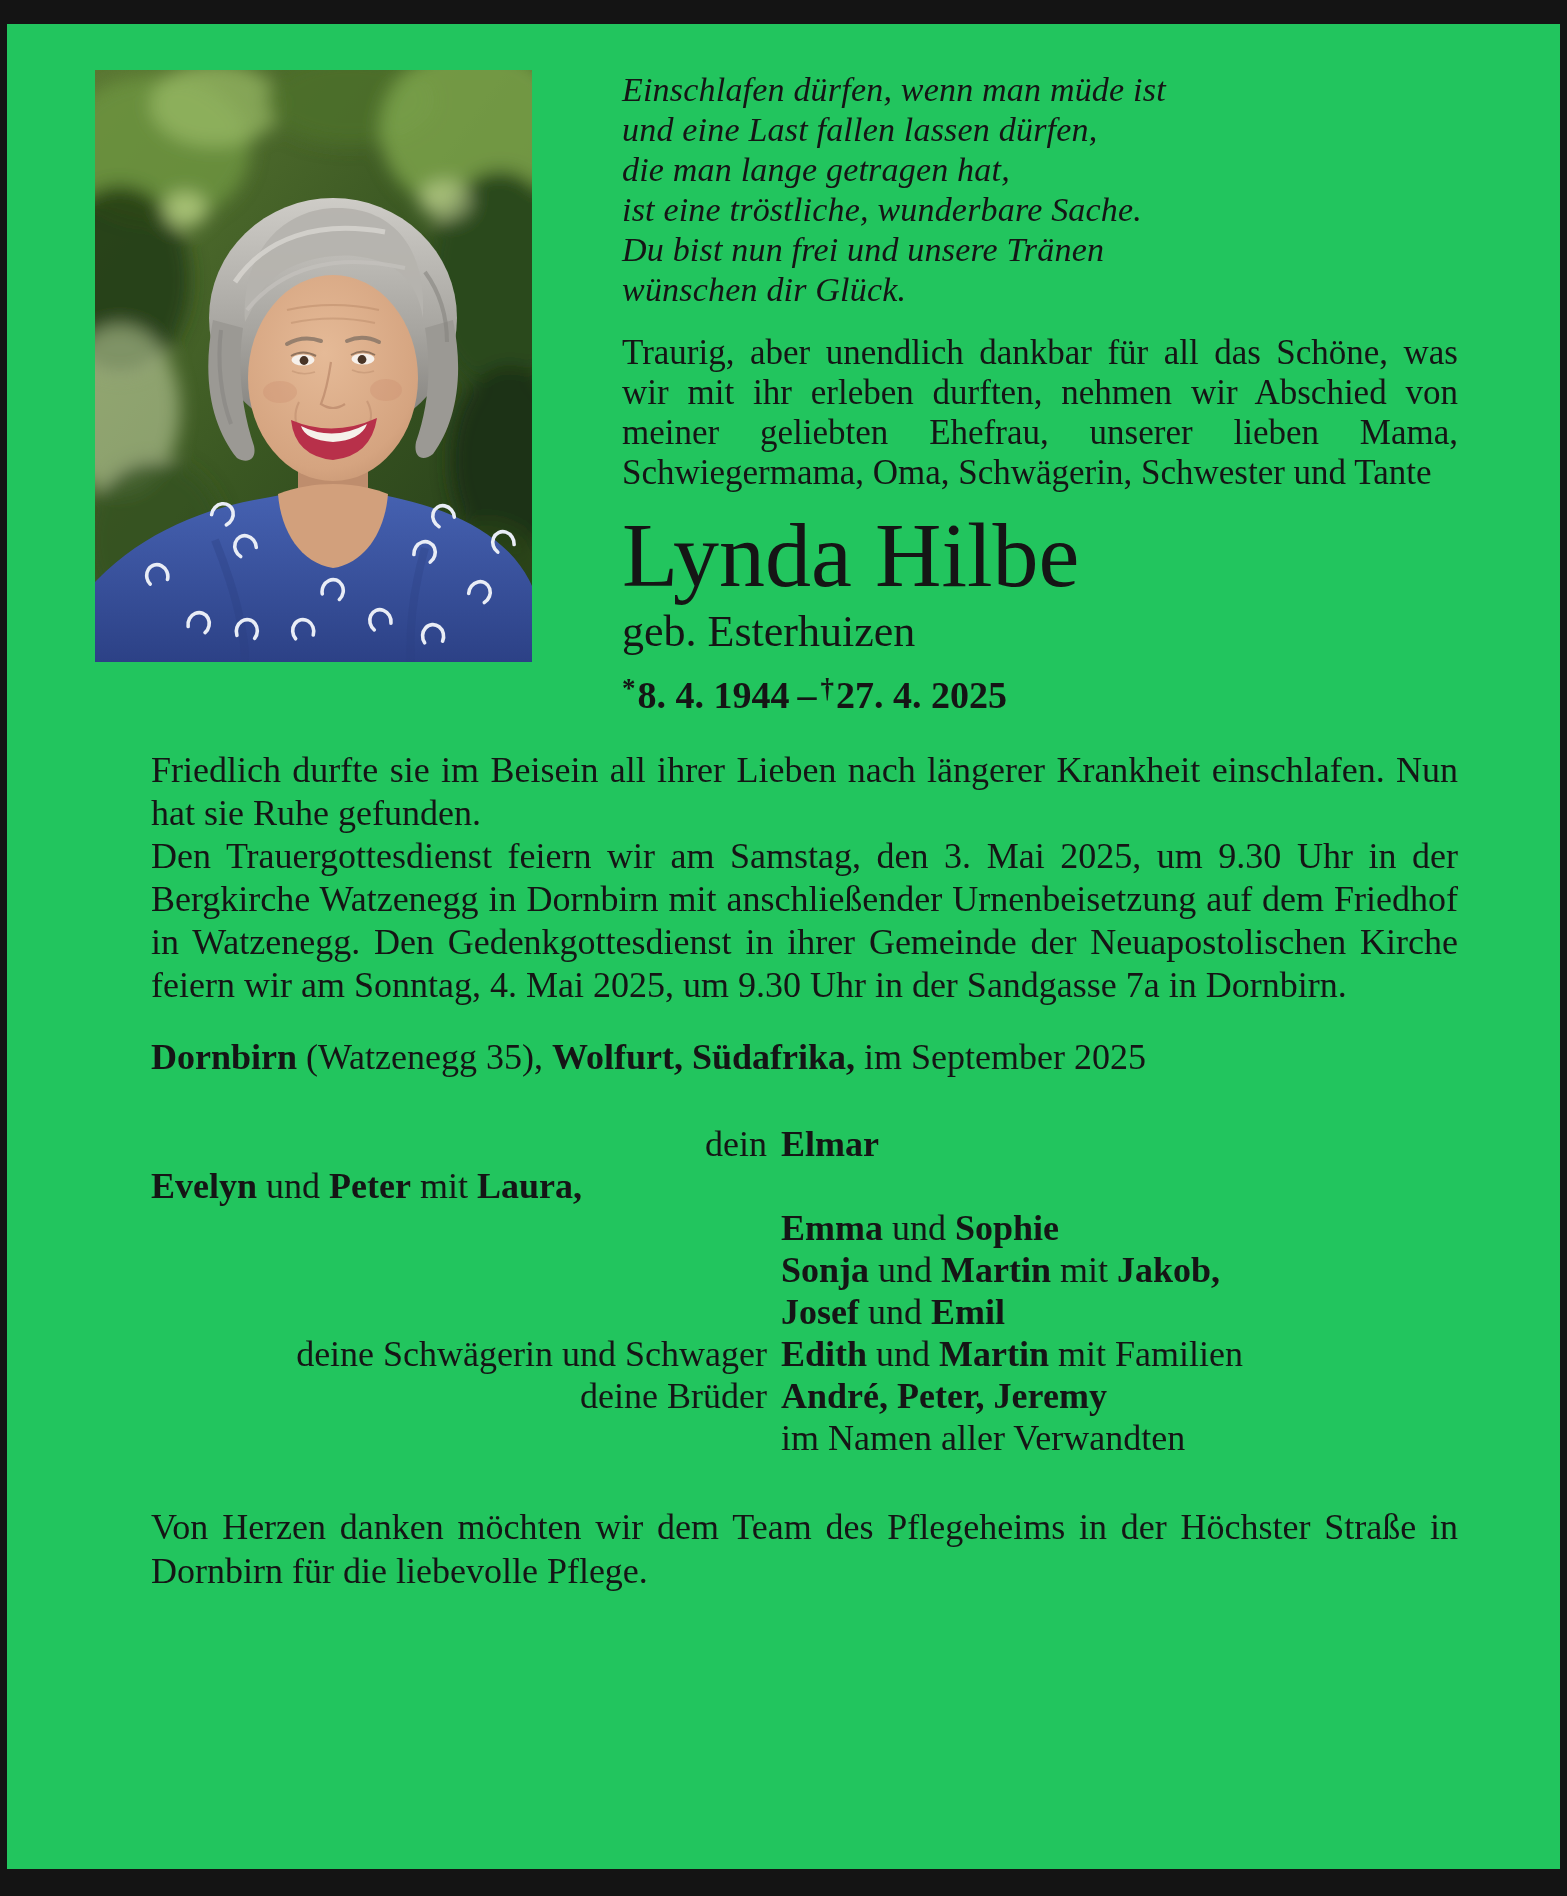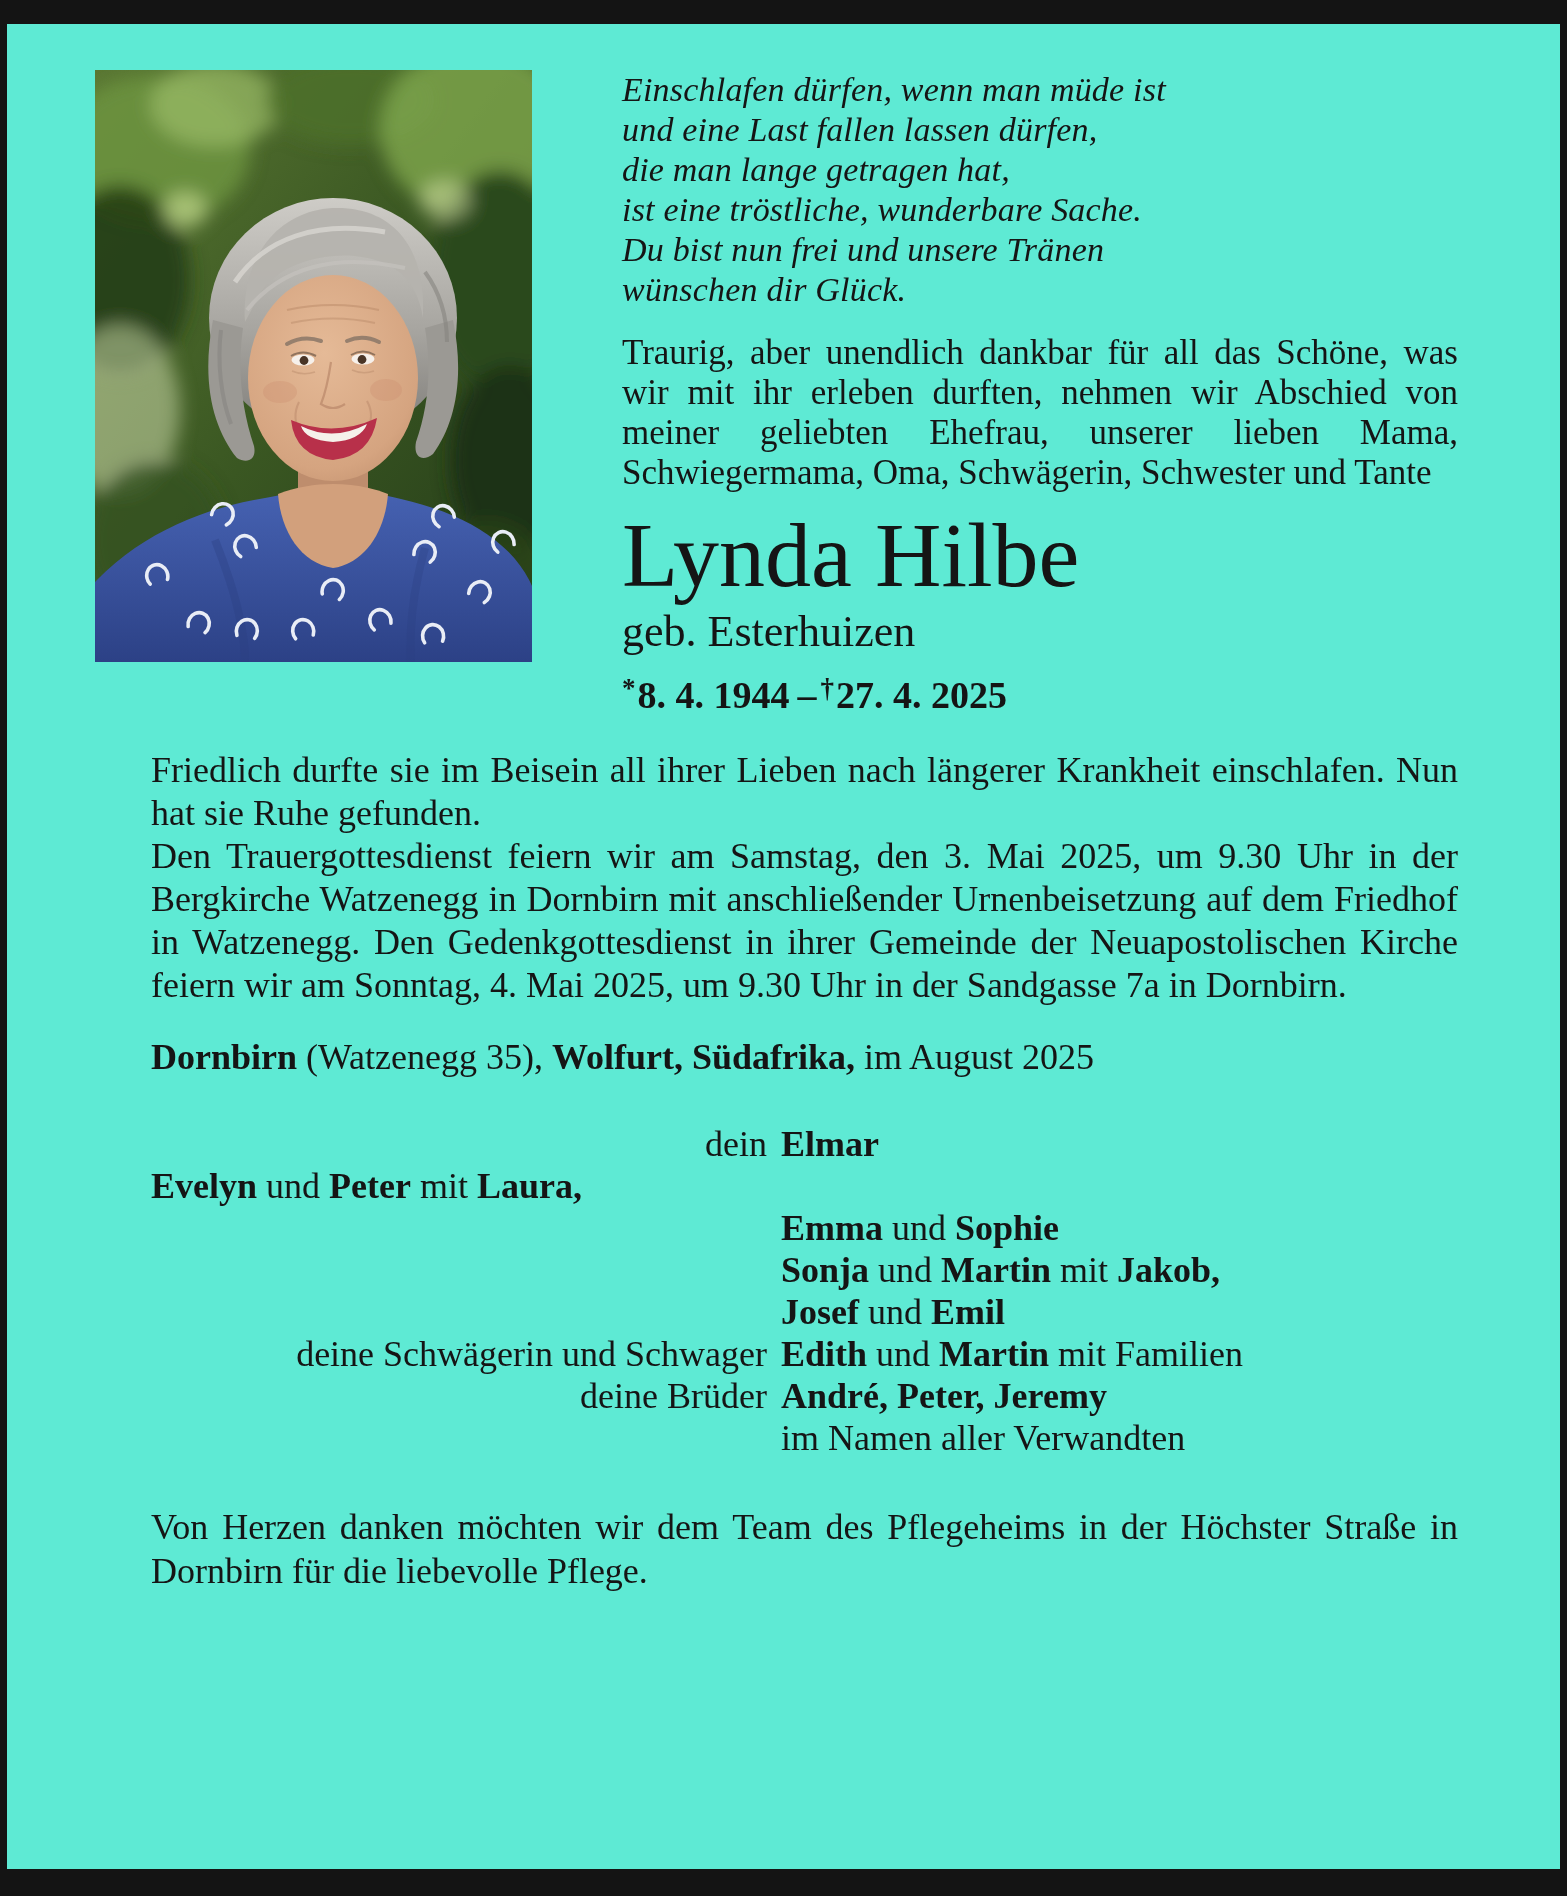--- a/index.html
+++ b/index.html
@@ -7,21 +7,21 @@
   body {
     background: #cfcfcf;
     display: flex;
     justify-content: center;
     font-family: "Liberation Serif", serif;
   }
   .page {
     position: relative;
     width: 1567px;
     height: 1896px;
-    background: #5eead4;
+    background: #22c55e;
     color: #151515;
     border-top: 24px solid #141414;
     border-bottom: 27px solid #141414;
     border-left: 7px solid #141414;
     border-right: 7px solid #141414;
     overflow: hidden;
   }
 
   
   .top-section {
@@ -266,21 +266,21 @@
       <div class="dates">
         <span class="sym">*</span><span>8. 4. 1944</span><span class="sep">–</span><span class="sym">†</span><span>27. 4. 2025</span>
       </div>
     </div>
   </div>
 
   <div class="main">
     <p class="body-par first">Friedlich durfte sie im Beisein all ihrer Lieben nach längerer Krankheit einschlafen. Nun hat sie Ruhe gefunden.</p>
     <p class="body-par">Den Trauergottesdienst feiern wir am Samstag, den 3. Mai 2025, um 9.30 Uhr in der Bergkirche Watzenegg in Dornbirn mit anschließender Urnenbeisetzung auf dem Friedhof in Watzenegg. Den Gedenkgottesdienst in ihrer Gemeinde der Neuapostolischen Kirche feiern wir am Sonntag, 4. Mai 2025, um 9.30 Uhr in der Sandgasse 7a in Dornbirn.</p>
 
-    <p class="places"><span class="b">Dornbirn</span><span> (Watzenegg 35), </span><span class="b">Wolfurt, Südafrika,</span><span> im August 2025</span></p>
+    <p class="places"><span class="b">Dornbirn</span><span> (Watzenegg 35), </span><span class="b">Wolfurt, Südafrika,</span><span> im September 2025</span></p>
 
     <div class="farewell">
       <div class="f-row heading">
         <div class="f-label"></div>
       </div>
       <div class="f-row">
         <div class="f-label">dein</div>
         <div class="f-value"><span class="b">Elmar</span></div>
       </div>
       <div class="f-row">

